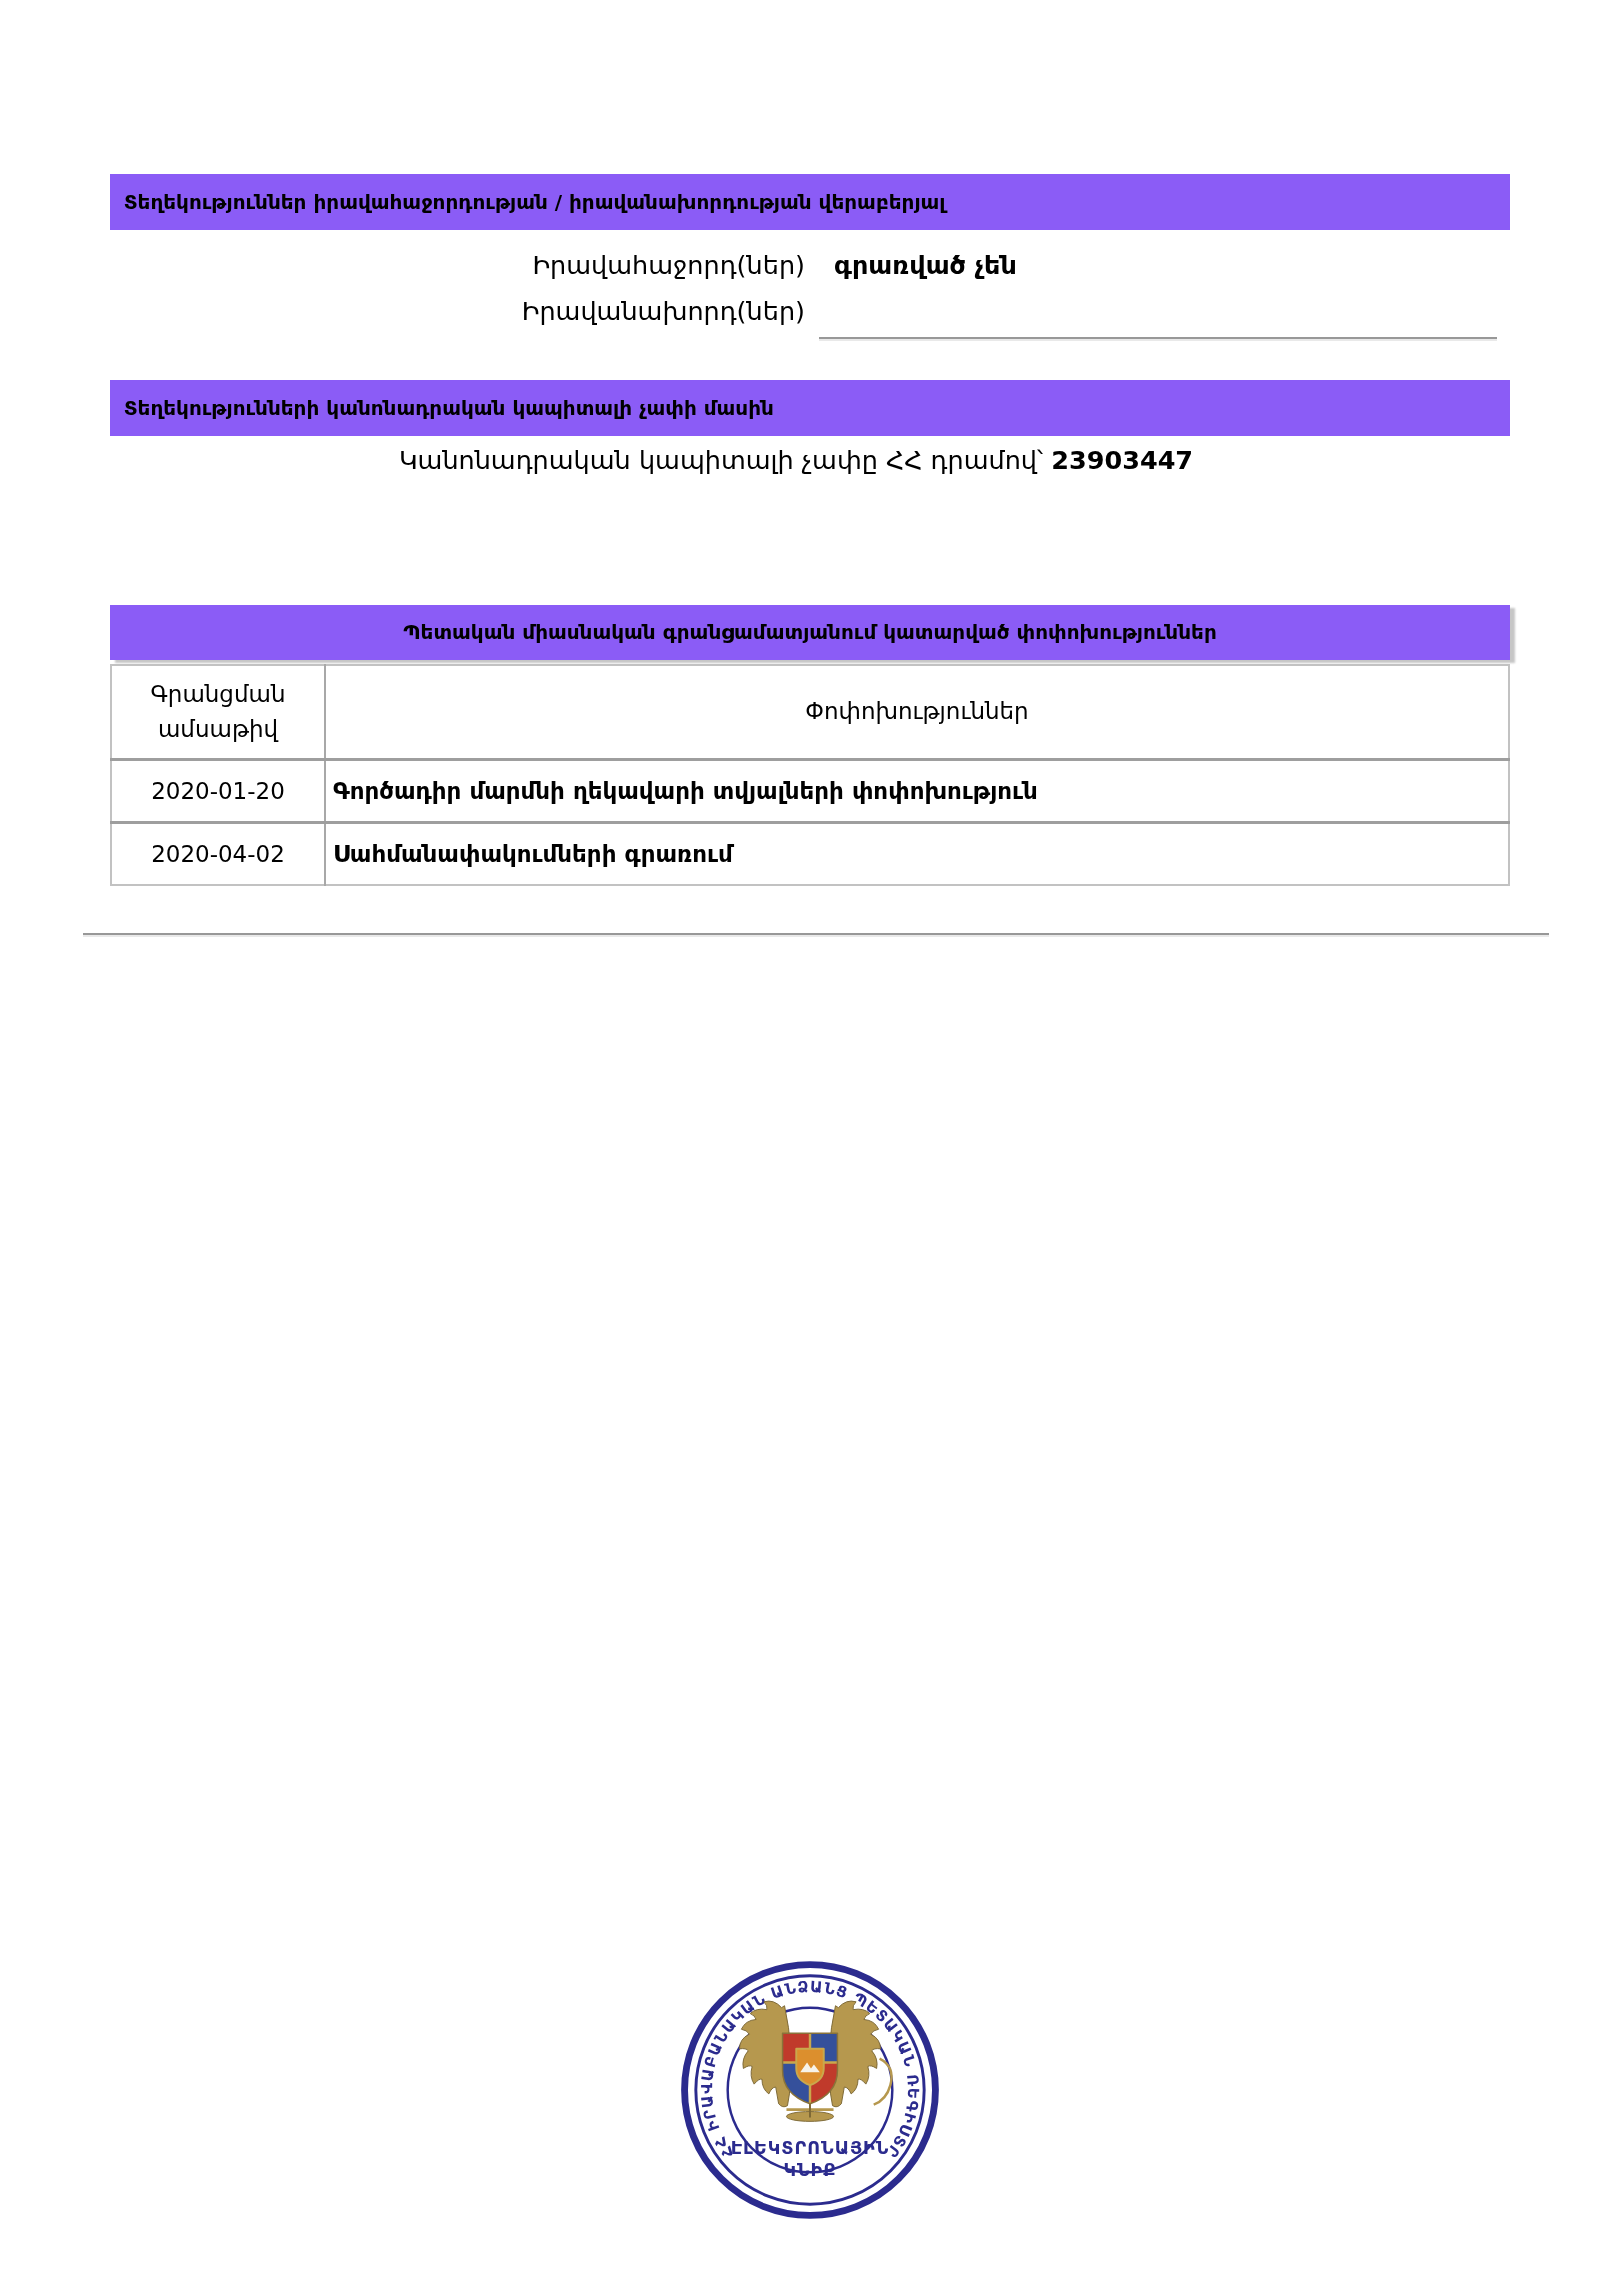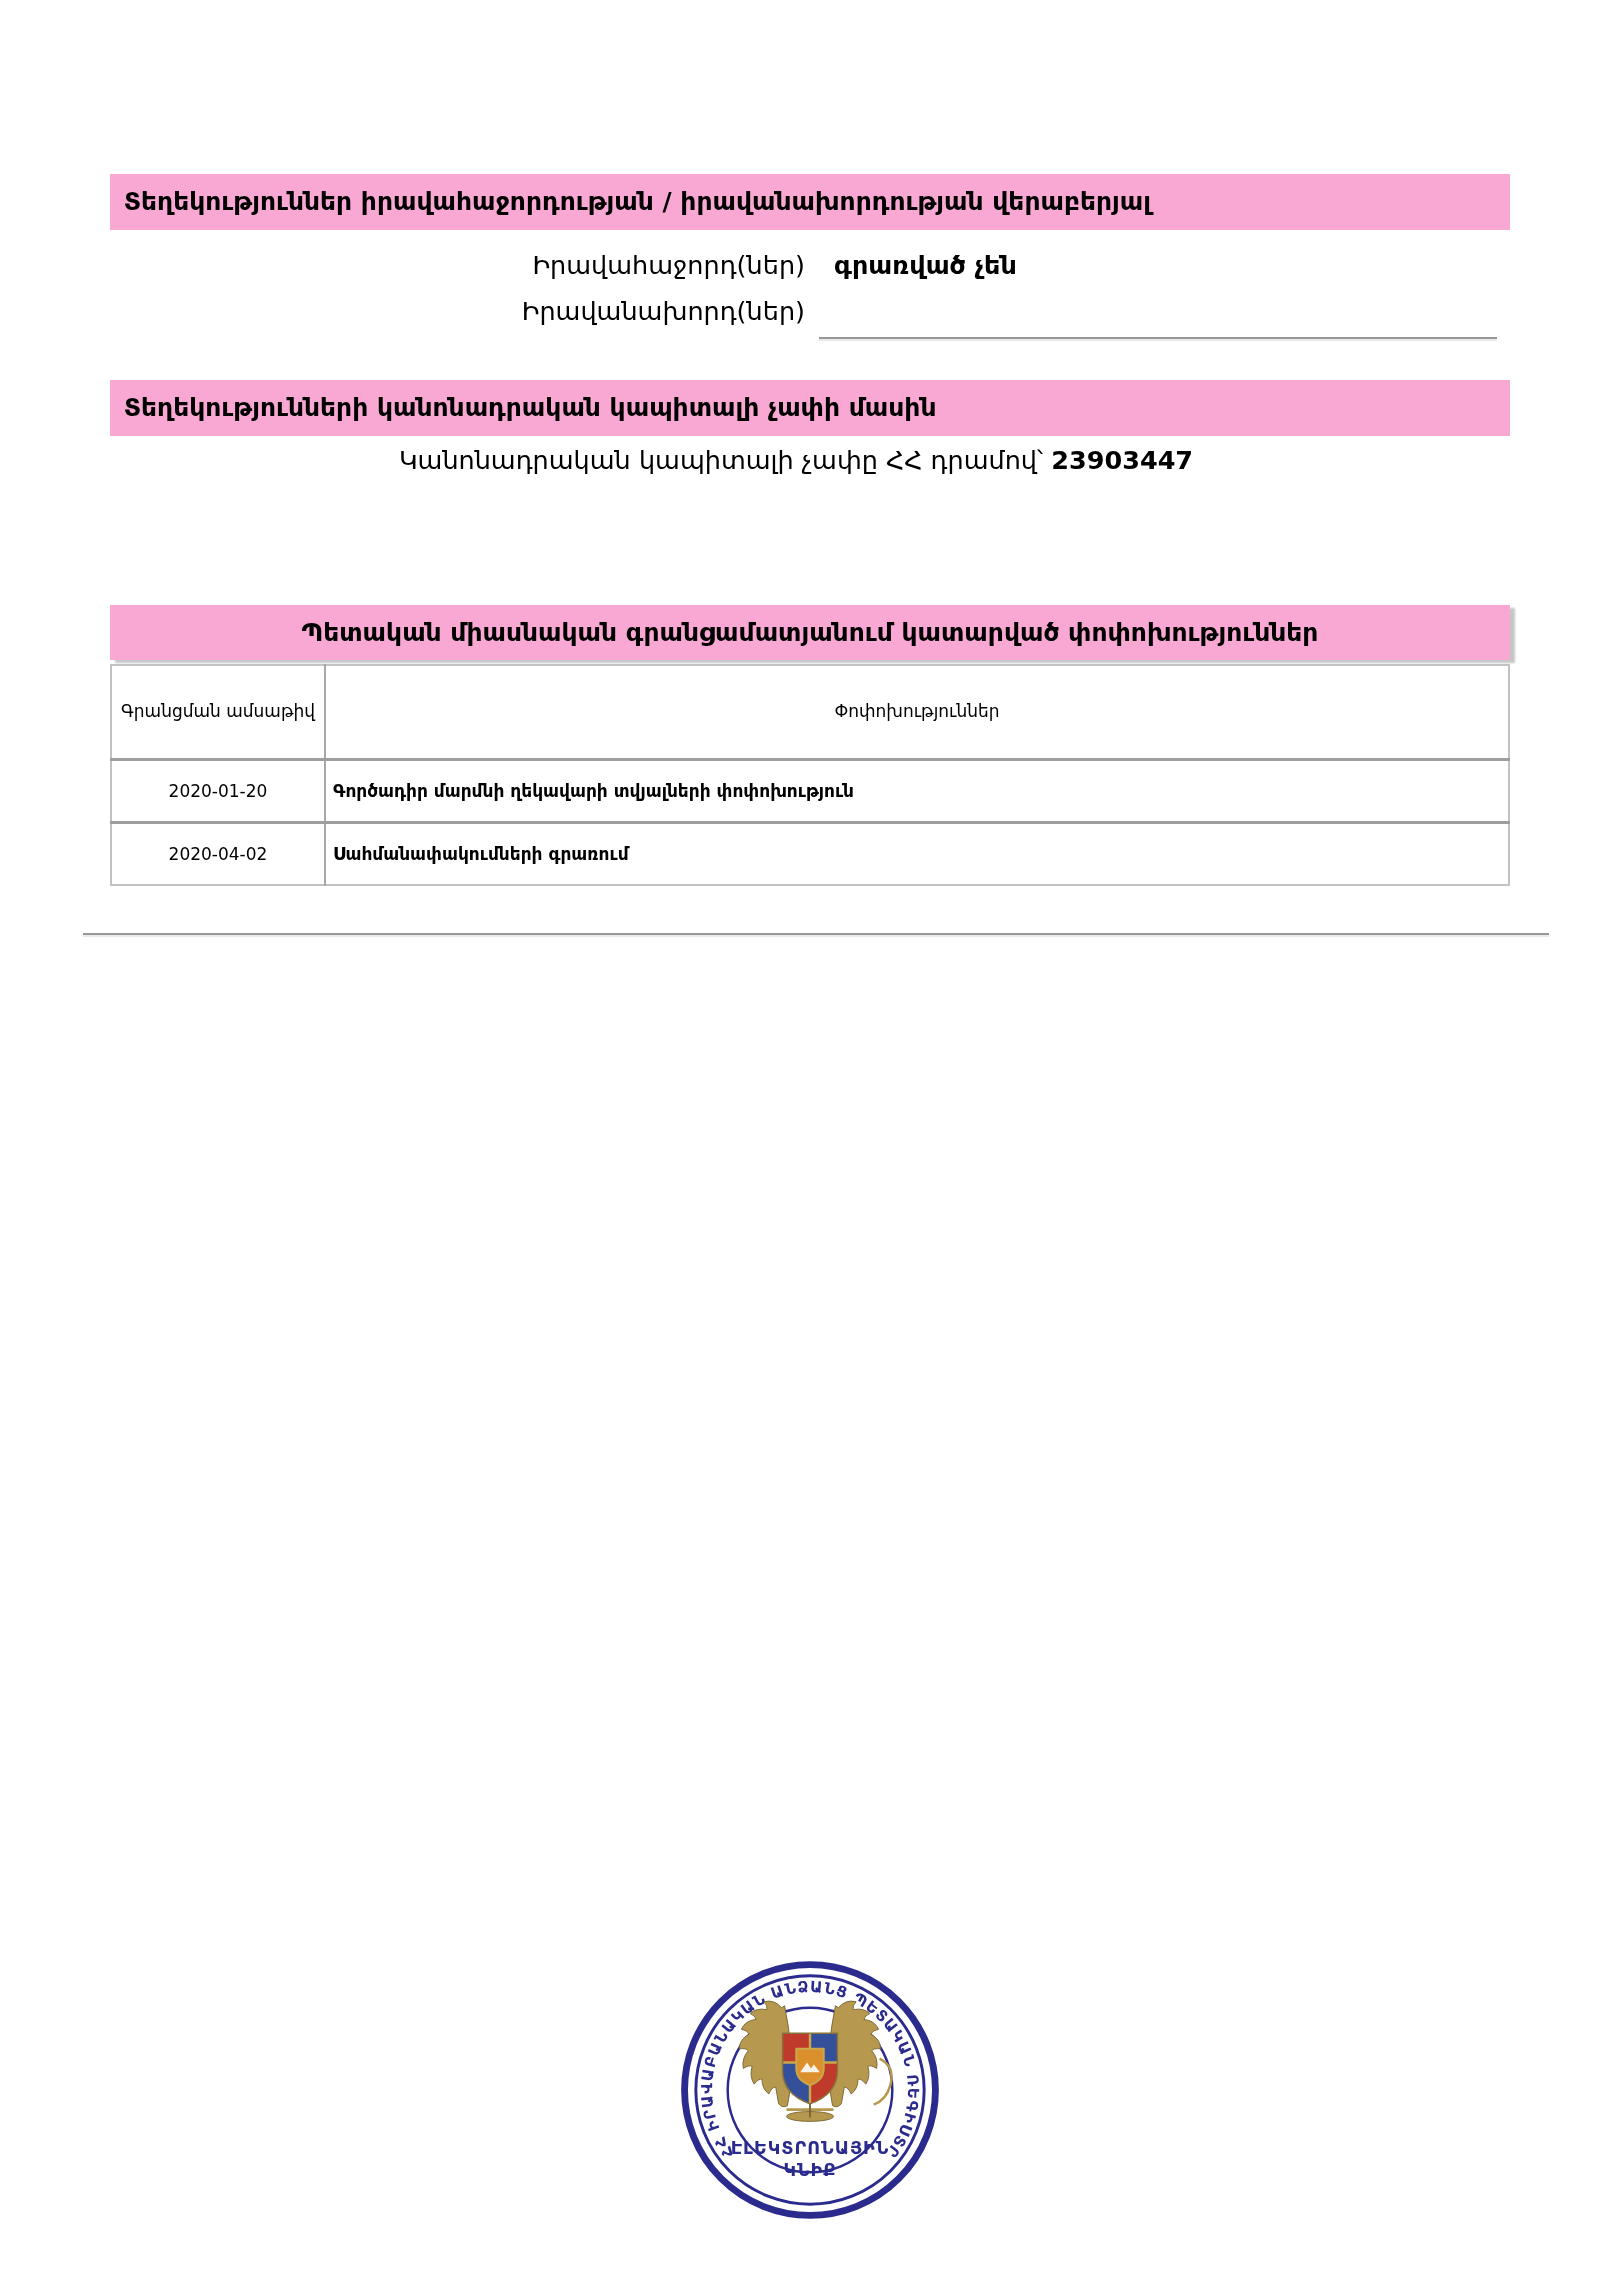--- a/index.html
+++ b/index.html
@@ -6,22 +6,22 @@
   .page{
     position:relative;
     width:1620px;height:2293px;
     background:#ffffff;
     font-family:"DejaVu Sans","Liberation Sans",sans-serif;
     color:#000;
     overflow:hidden;
   }
   .bar{
     position:absolute;left:110px;width:1400px;height:56px;
-    background:#f9a8d4;
-    font-size:25px;font-weight:bold;
+    background:#8b5cf6;
+    font-size:20px;font-weight:bold;
     line-height:56px;
     padding-left:13.7px;box-sizing:border-box;
     white-space:nowrap;
   }
   .bar.centered{
     text-align:center;padding-left:0;
     box-shadow:4.9px 2.9px 2px #c6c6c6;
   }
   .kv-row{
     position:absolute;left:111px;width:1400px;
@@ -36,21 +36,21 @@
     border-bottom:2px solid #e9e9e9;
   }
   .capital-line{
     position:absolute;left:96px;width:1400px;
     text-align:center;font-size:25.5px;line-height:35px;
   }
   .capital-line .num{font-weight:bold;}
   table.changes{
     position:absolute;left:110px;top:664px;width:1400px;
     border-collapse:collapse;background:#fff;
-    font-size:17px;
+    font-size:23px;
     border:2px solid #c2c2c2;
   }
   table.changes th, table.changes td{
     border:1px solid #c8c8c8;
     box-sizing:border-box;
   }
   table.changes th{
     font-weight:normal;text-align:center;
     height:94px;line-height:35px;
     border-bottom:3.9px solid #9e9e9e;

